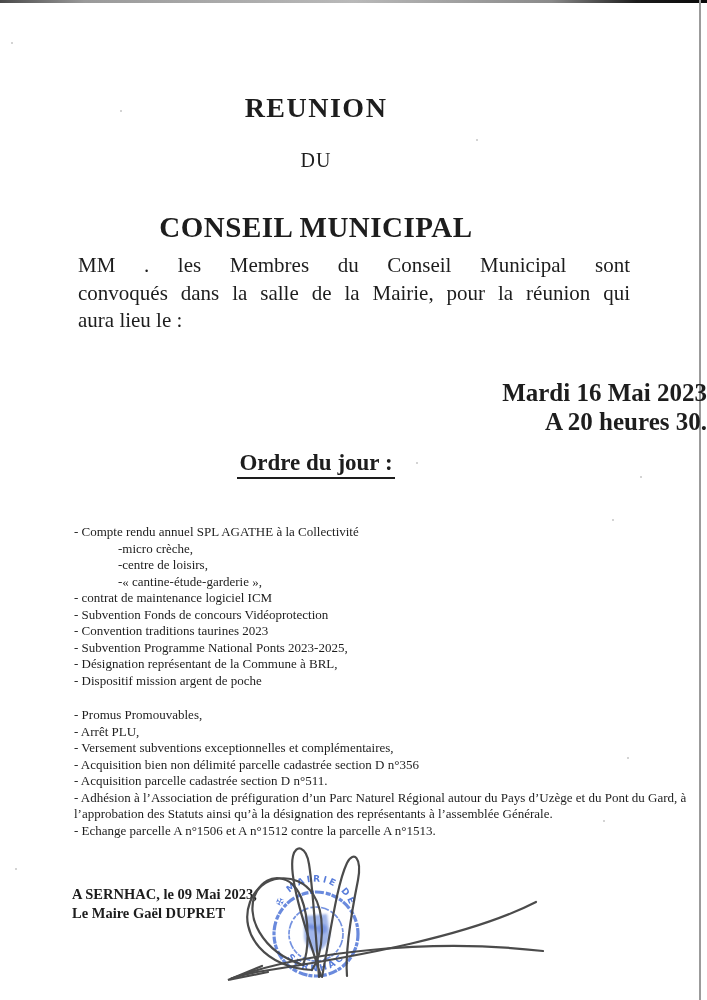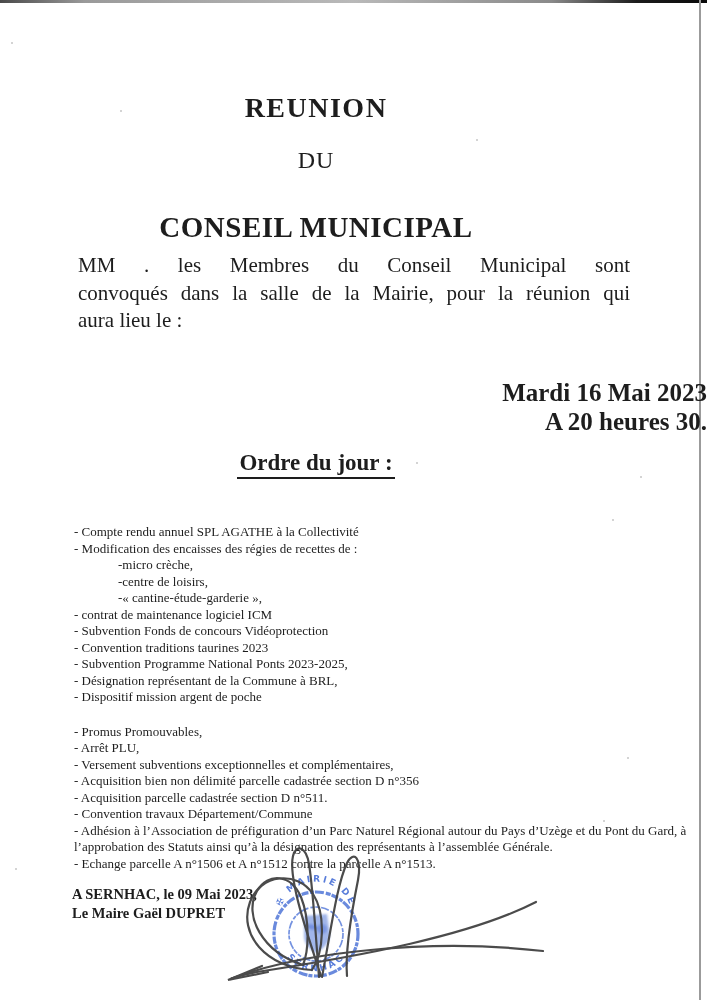--- a/index.html
+++ b/index.html
@@ -8,21 +8,21 @@
     background:#ffffff;overflow:hidden;
     font-family:"Liberation Serif", serif;color:#1d1d1d;
   }
   .top-edge{position:absolute;top:0;left:0;width:707px;height:3px;
     background:linear-gradient(90deg,#4a4a4a,#9a9a9a 12%,#b9b9b9 50%,#8a8a8a 78%,#1c1c1c 90%,#0a0a0a);}
   .right-edge{position:absolute;top:0;left:699px;width:2px;height:1000px;background:#9b9b9b;}
   .speck{position:absolute;width:2px;height:2px;background:#c6c6c6;border-radius:50%;}
 
   .title-block{position:absolute;top:92px;left:0;width:632px;text-align:center;}
   .t1{font-size:28px;font-weight:bold;letter-spacing:1.5px;line-height:31px;}
-  .t2{font-size:24px;letter-spacing:1px;margin-top:26px;line-height:22px;}
+  .t2{font-size:20px;letter-spacing:1px;margin-top:26px;line-height:22px;}
   .t3{font-size:29px;font-weight:bold;letter-spacing:0.5px;margin-top:41px;line-height:31px;}
 
   .intro{position:absolute;top:252px;left:78px;width:552px;font-size:21px;line-height:27.5px;}
   .intro .jl{text-align:justify;text-align-last:justify;}
 
   .date-block{position:absolute;top:378px;left:0;width:707px;text-align:right;
     font-size:25px;font-weight:bold;line-height:29px;}
 
   .ordre{position:absolute;top:450px;left:0;width:632px;text-align:center;
     font-size:23px;font-weight:bold;}
@@ -72,36 +72,34 @@
     <div>Mardi 16 Mai 2023</div>
     <div>A 20 heures 30.</div>
   </div>
 
   <div class="ordre">
     <span>Ordre du jour :</span>
   </div>
 
   <div class="agenda">
     <div class="item">- Compte rendu annuel SPL AGATHE à la Collectivité</div>
-    <div class="item">- Modification des encaisses des régies de recettes de :</div>
     <div class="item sub">-micro crèche,</div>
     <div class="item sub">-centre de loisirs,</div>
     <div class="item sub">-« cantine-étude-garderie »,</div>
     <div class="item">- contrat de maintenance logiciel ICM</div>
     <div class="item">- Subvention Fonds de concours Vidéoprotection</div>
     <div class="item">- Convention traditions taurines 2023</div>
     <div class="item">- Subvention Programme National Ponts 2023-2025,</div>
     <div class="item">- Désignation représentant de la Commune à BRL,</div>
     <div class="item">- Dispositif mission argent de poche</div>
     <div class="item gap">- Promus Promouvables,</div>
     <div class="item">- Arrêt PLU,</div>
     <div class="item">- Versement subventions exceptionnelles et complémentaires,</div>
     <div class="item">- Acquisition bien non délimité parcelle cadastrée section D n°356</div>
     <div class="item">- Acquisition parcelle cadastrée section D n°511.</div>
-    <div class="item">- Convention travaux Département/Commune</div>
     <div class="item">- Adhésion à l’Association de préfiguration d’un Parc Naturel Régional autour du Pays d’Uzège et du Pont du Gard, à l’approbation des Statuts ainsi qu’à la désignation des représentants à l’assemblée Générale.</div>
     <div class="item">- Echange parcelle A n°1506 et A n°1512 contre la parcelle A n°1513.</div>
   </div>
 
   <div class="footer">
     <div>A SERNHAC, le 09 Mai 2023,</div>
     <div>Le Maire Gaël DUPRET</div>
   </div>
 
   <svg class="sigsvg" width="370" height="170" viewBox="200 830 370 170" aria-hidden="true">

